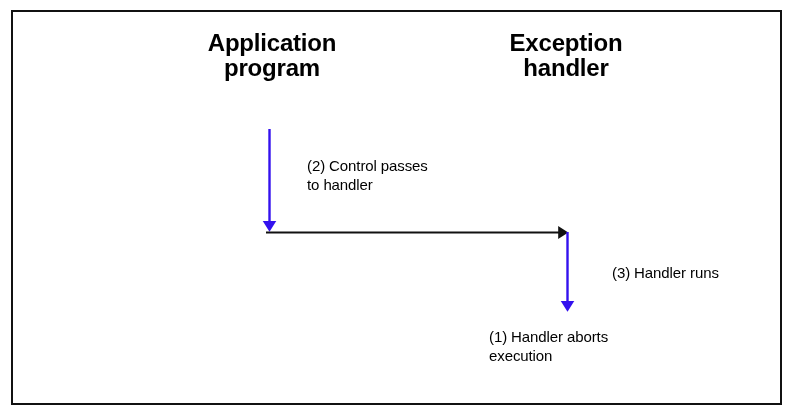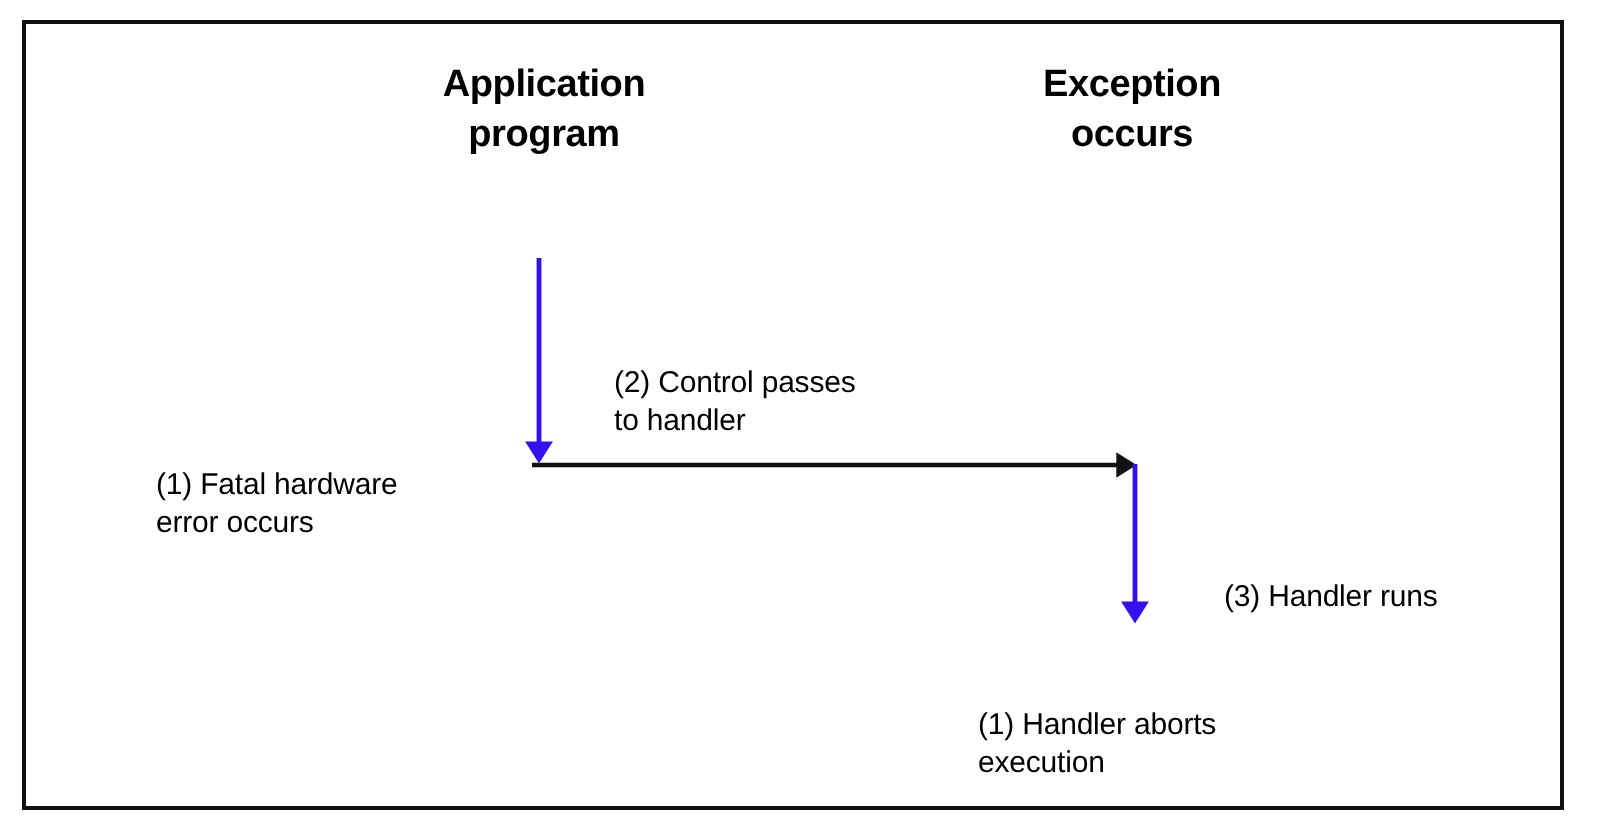--- a/index.html
+++ b/index.html
@@ -26,21 +26,21 @@
     width: 771px;
     height: 395px;
     border: 2px solid #111111;
     background: #ffffff;
     box-sizing: border-box;
   }
   
   .col-title {
     position: absolute;
     font-weight: bold;
-    font-size: 19px;
+    font-size: 24px;
     line-height: 25px;
     color: #000000;
     text-align: center;
     letter-spacing: -0.2px;
     white-space: pre-line;
   }
   #title-app {
     left: 172px;
     top: 30px;
     width: 200px;
@@ -52,21 +52,20 @@
   }
   
   .step-label {
     position: absolute;
     font-size: 15px;
     line-height: 19px;
     color: #000000;
     text-align: left;
     white-space: pre-line;
     letter-spacing: -0.1px;
-    margin-top: 26px;
   }
   #label-1 { left: 78px;  top: 207px; width: 190px; }
   #label-2 { left: 307px; top: 156px; width: 210px; }
   #label-3 { left: 612px; top: 263px; width: 190px; }
   #label-4 { left: 489px; top: 327px; width: 210px; }
 
   
   #arrows {
     position: absolute;
     left: 0;
@@ -80,41 +79,39 @@
 <body>
 
 <div id="canvas">
 
   <div id="frame"></div>
 
   <div class="col-title" id="title-app">Application
 program</div>
 
   <div class="col-title" id="title-exc">Exception
-occurs</div>
+handler</div>
 
   <svg id="arrows" viewBox="0 0 800 418" width="800" height="418" xmlns="http://www.w3.org/2000/svg">
     <defs>
       <marker id="head-blue" markerWidth="7" markerHeight="7" refX="2.2" refY="3.1" orient="auto" markerUnits="strokeWidth">
         <path d="M0,0.2 L0,6 L4.6,3.1 z" fill="#3311ee"></path>
       </marker>
       <marker id="head-black" markerWidth="7" markerHeight="7" refX="2.2" refY="3.1" orient="auto" markerUnits="strokeWidth">
         <path d="M0,0.2 L0,6 L4.6,3.1 z" fill="#111111"></path>
       </marker>
     </defs>
 
     <line x1="269.5" y1="129" x2="269.5" y2="226" stroke="#3311ee" stroke-width="2.4" marker-end="url(#head-blue)"></line>
 
     <line x1="266" y1="232.5" x2="563" y2="232.5" stroke="#111111" stroke-width="2.2" marker-end="url(#head-black)"></line>
 
     <line x1="567.5" y1="232" x2="567.5" y2="306" stroke="#3311ee" stroke-width="2.4" marker-end="url(#head-blue)"></line>
   </svg>
 
-  <div class="step-label" id="label-1">(1) Fatal hardware
-error occurs</div>
 
   <div class="step-label" id="label-2">(2) Control passes
 to handler</div>
 
   <div class="step-label" id="label-3">(3) Handler runs</div>
 
   <div class="step-label" id="label-4">(1) Handler aborts
 execution</div>
 
 </div>

